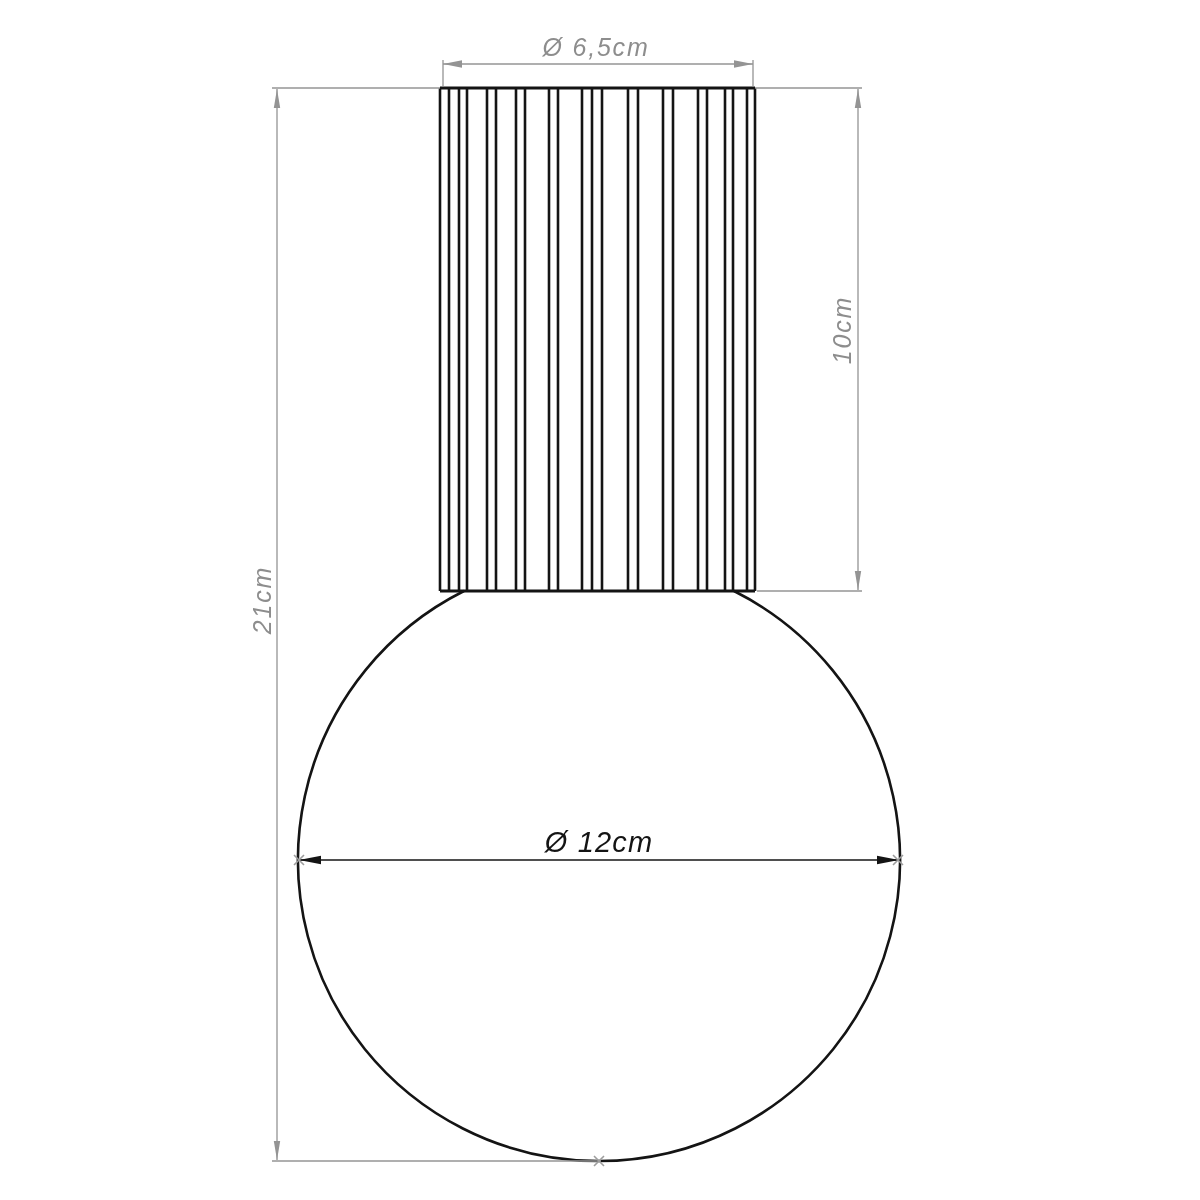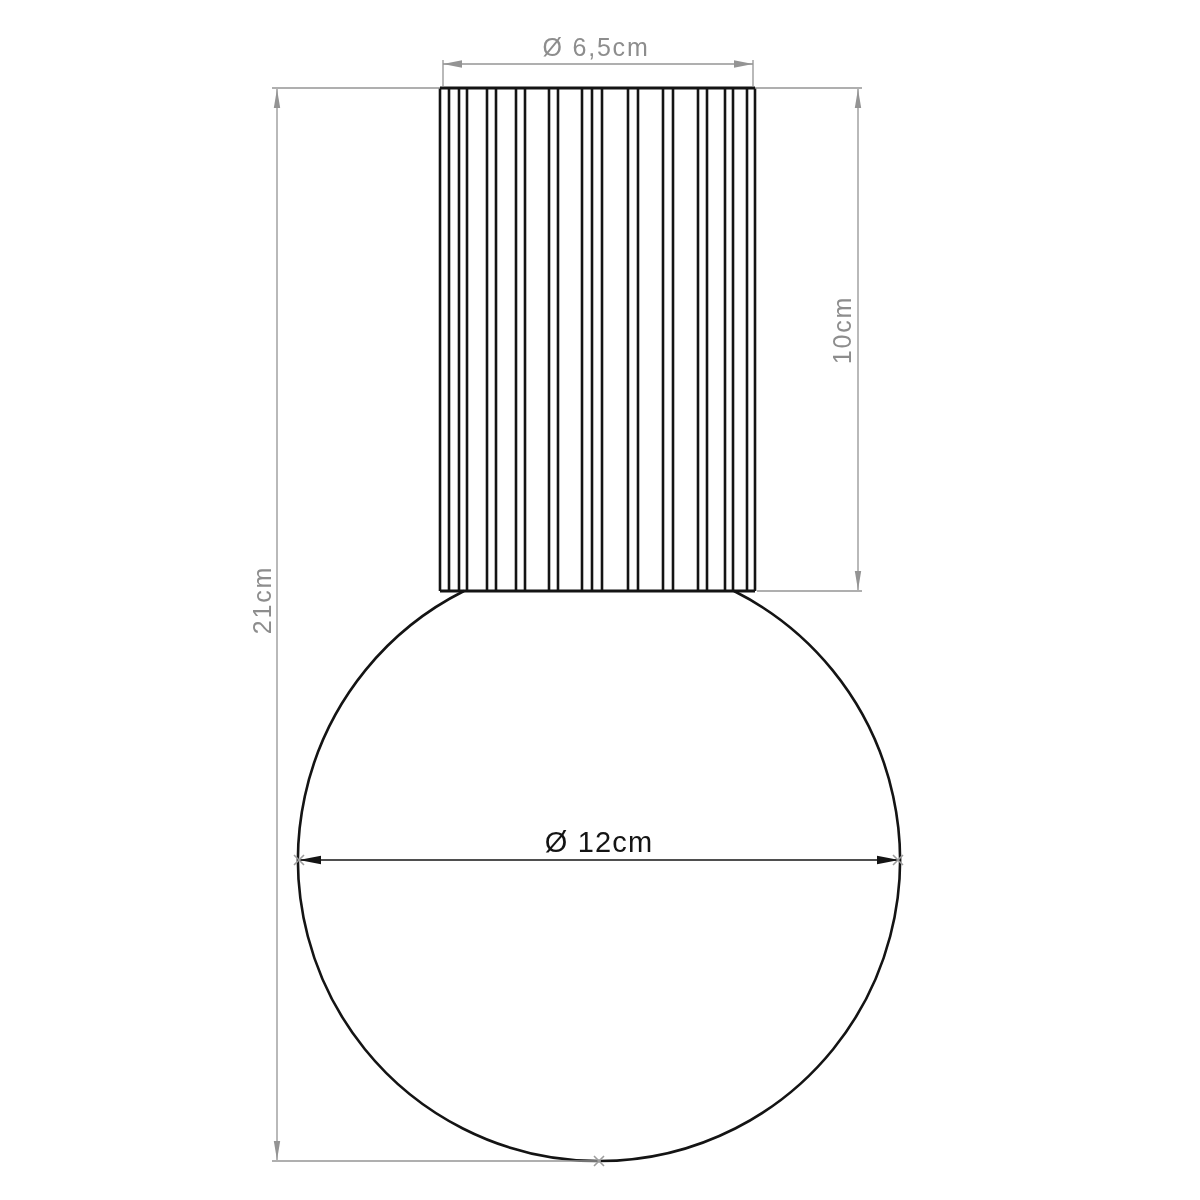--- a/index.html
+++ b/index.html
@@ -2,21 +2,21 @@
 <html style="--outline: #141414; --dim-line: #949494; --dim-text: #8d8d8d; --bg: #ffffff;"><head>
 <meta charset="utf-8">
 <style>
   :root{
     --outline:#141414;
     --dim-line:#949494;
     --dim-text:#8d8d8d;
     --bg:#ffffff;
   }
   html,body{margin:0;padding:0;background:var(--bg);}
-  .stage{width:1200px;height:1200px;position:relative;background:var(--bg);overflow:hidden;}
+  .stage{width:1200px;height:1200px;position:relative;background:var(--bg);overflow:hidden;font-style:italic;}
   svg{display:block;}
   .black-stroke{stroke:var(--outline);stroke-width:2.6;fill:none;}
   .black-edge{stroke:var(--outline);stroke-width:3;fill:none;}
   .gray-stroke{stroke:var(--dim-line);stroke-width:1.3;fill:none;}
   .gray-arrow{fill:var(--dim-line);stroke:none;}
   .black-arrow{fill:var(--outline);stroke:none;}
   .xmark{stroke:#9e9e9e;stroke-width:1.6;fill:none;}
   .gray-text{
     fill:var(--dim-text);
     font-family:"Liberation Sans","DejaVu Sans",sans-serif;

